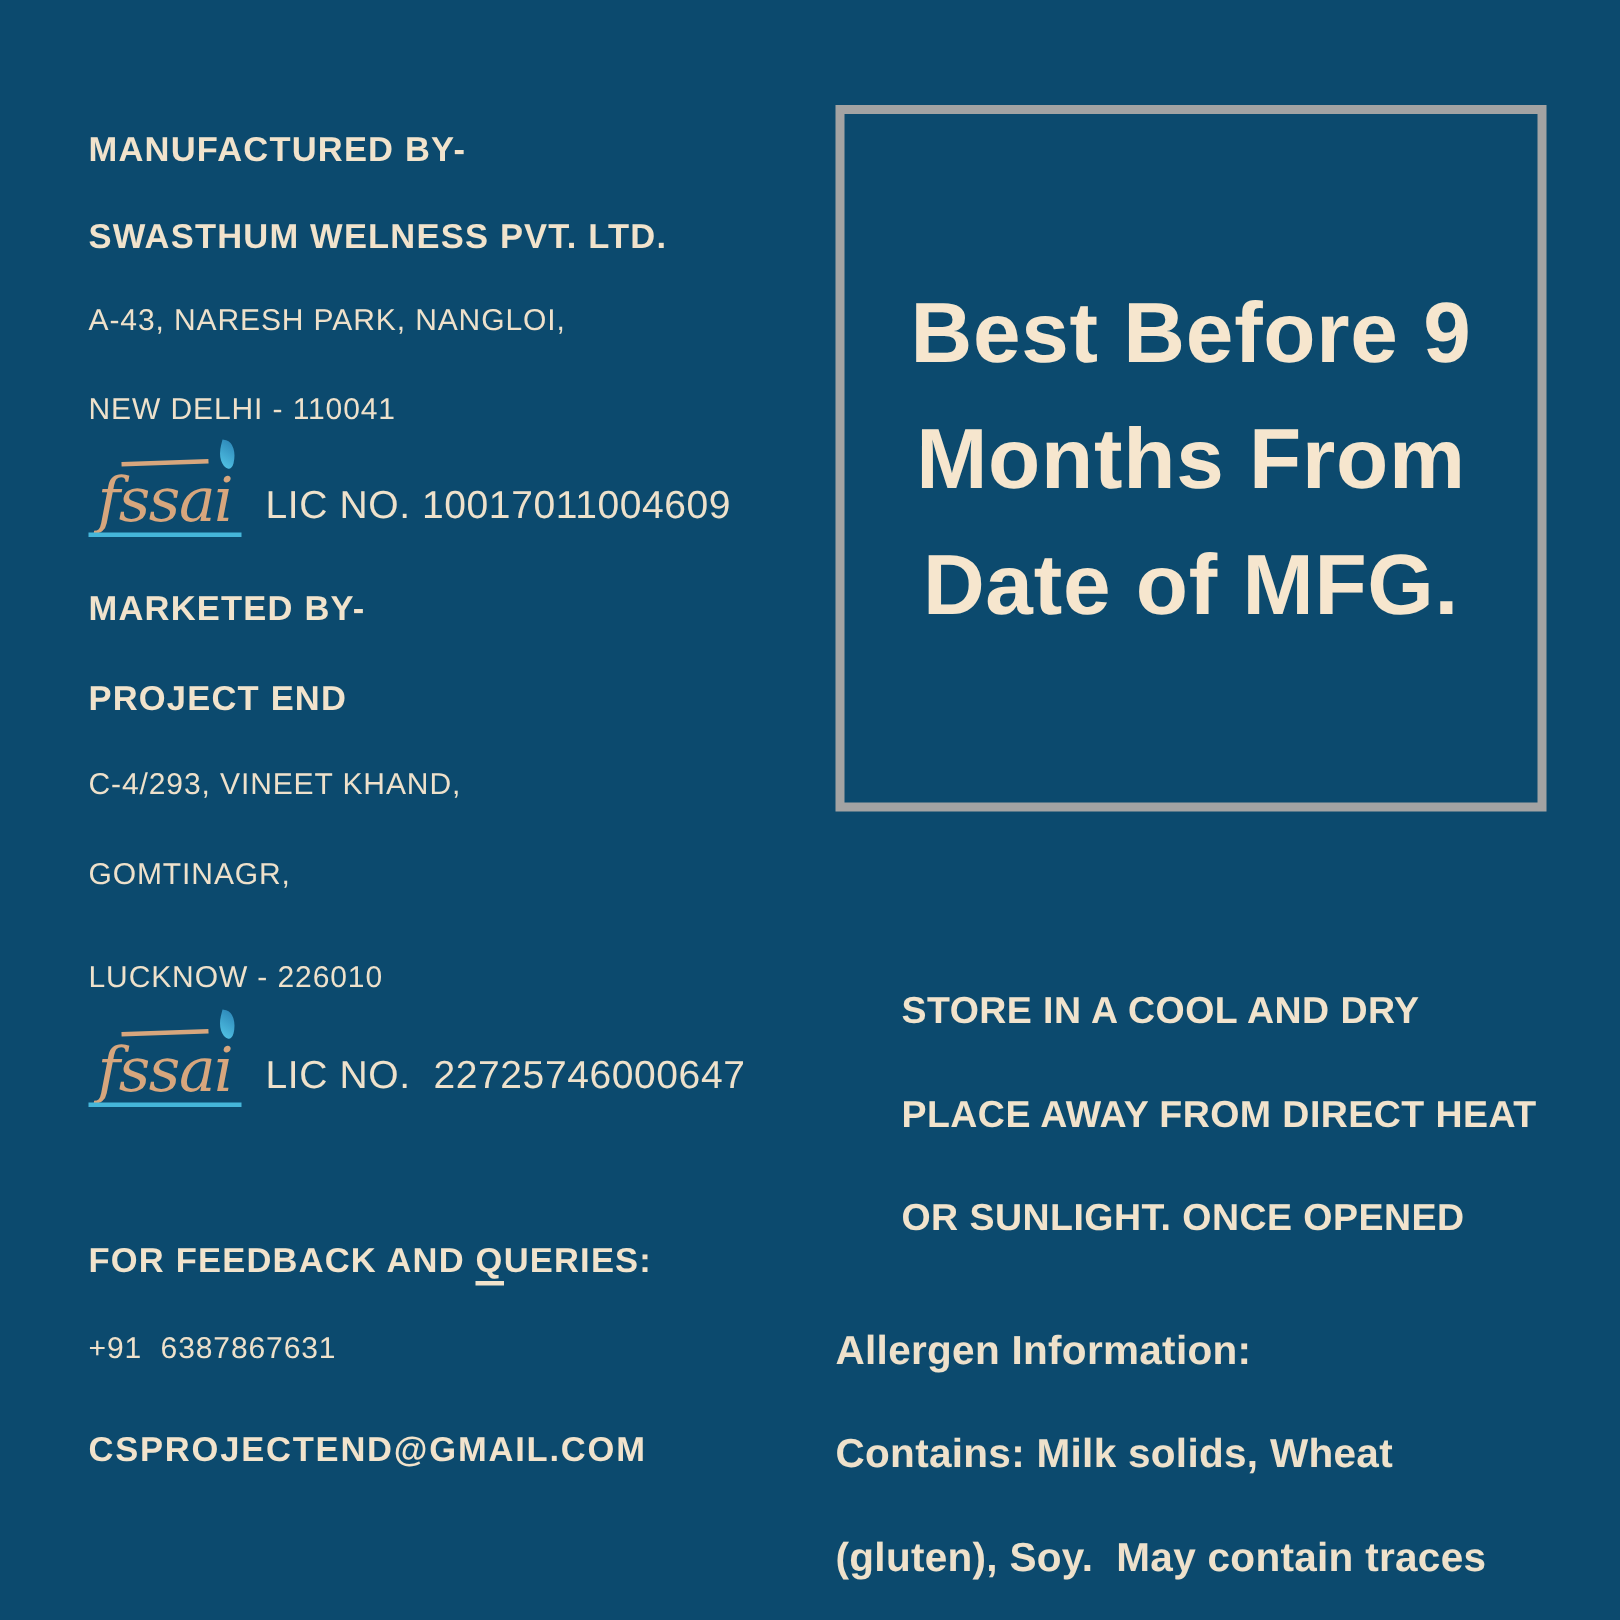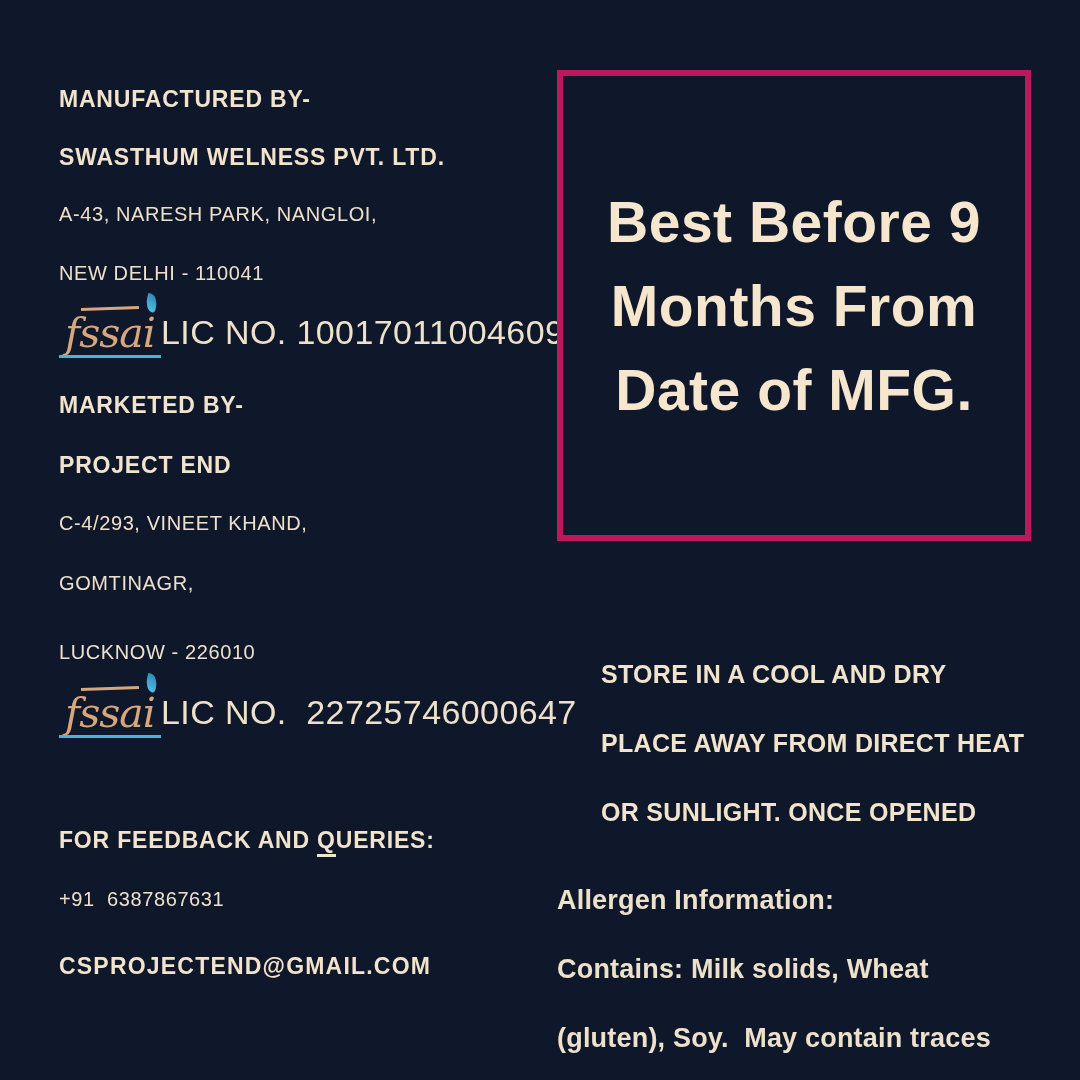--- a/index.html
+++ b/index.html
@@ -1,20 +1,20 @@
 <!DOCTYPE html>
 <html><head>
 <meta charset="utf-8">
 <style>
   html, body { margin: 0; padding: 0; }
   .canvas {
     position: relative;
     width: 1080px;
     height: 1080px;
-    background: #0f172a;
+    background: #0c4a6e;
     overflow: hidden;
     font-family: "Liberation Sans", sans-serif;
     color: #f1e3cc;
   }
   .abs { position: absolute; white-space: pre; }
 
   
   .t-bold {
     left: 59px;
     font-size: 23px;
@@ -28,20 +28,21 @@
     font-weight: 400;
     letter-spacing: 0.6px;
     color: #eee1cb;
   }
 
   
   .logo-row {
     left: 59px;
     display: flex;
     align-items: flex-end;
+    gap: 16px;
   }
   .fssai {
     position: relative;
     display: inline-block;
     width: 102px;
     height: 60px;
   }
   .fssai-text {
     position: absolute;
     left: 6px;
@@ -74,39 +75,39 @@
     position: absolute;
     top: -4px;
     right: 4px;
     width: 11px;
     height: 18px;
     background: linear-gradient(200deg, #2a83b5 0%, #54c7e8 100%);
     border-radius: 0 100% 30% 100%;
     transform: rotate(14deg);
   }
   .lic {
-    font-size: 34px;
+    font-size: 26px;
     font-weight: 400;
     letter-spacing: 0.4px;
     color: #eee1cb;
     padding-bottom: 6px;
   }
 
   
   .u-q { border-bottom: 3px solid #f1e3cc; padding-bottom: 1px; }
   .t-email { letter-spacing: 1.2px; }
 
   
   .bb-box {
     position: absolute;
     left: 557px;
     top: 70px;
     width: 474px;
     height: 471px;
-    border: 6px solid #be185d;
+    border: 6px solid #a3a3a3;
     box-sizing: border-box;
     display: flex;
     flex-direction: column;
     align-items: center;
     justify-content: center;
   }
   .bb-line {
     font-size: 57px;
     font-weight: 700;
     line-height: 84px;

